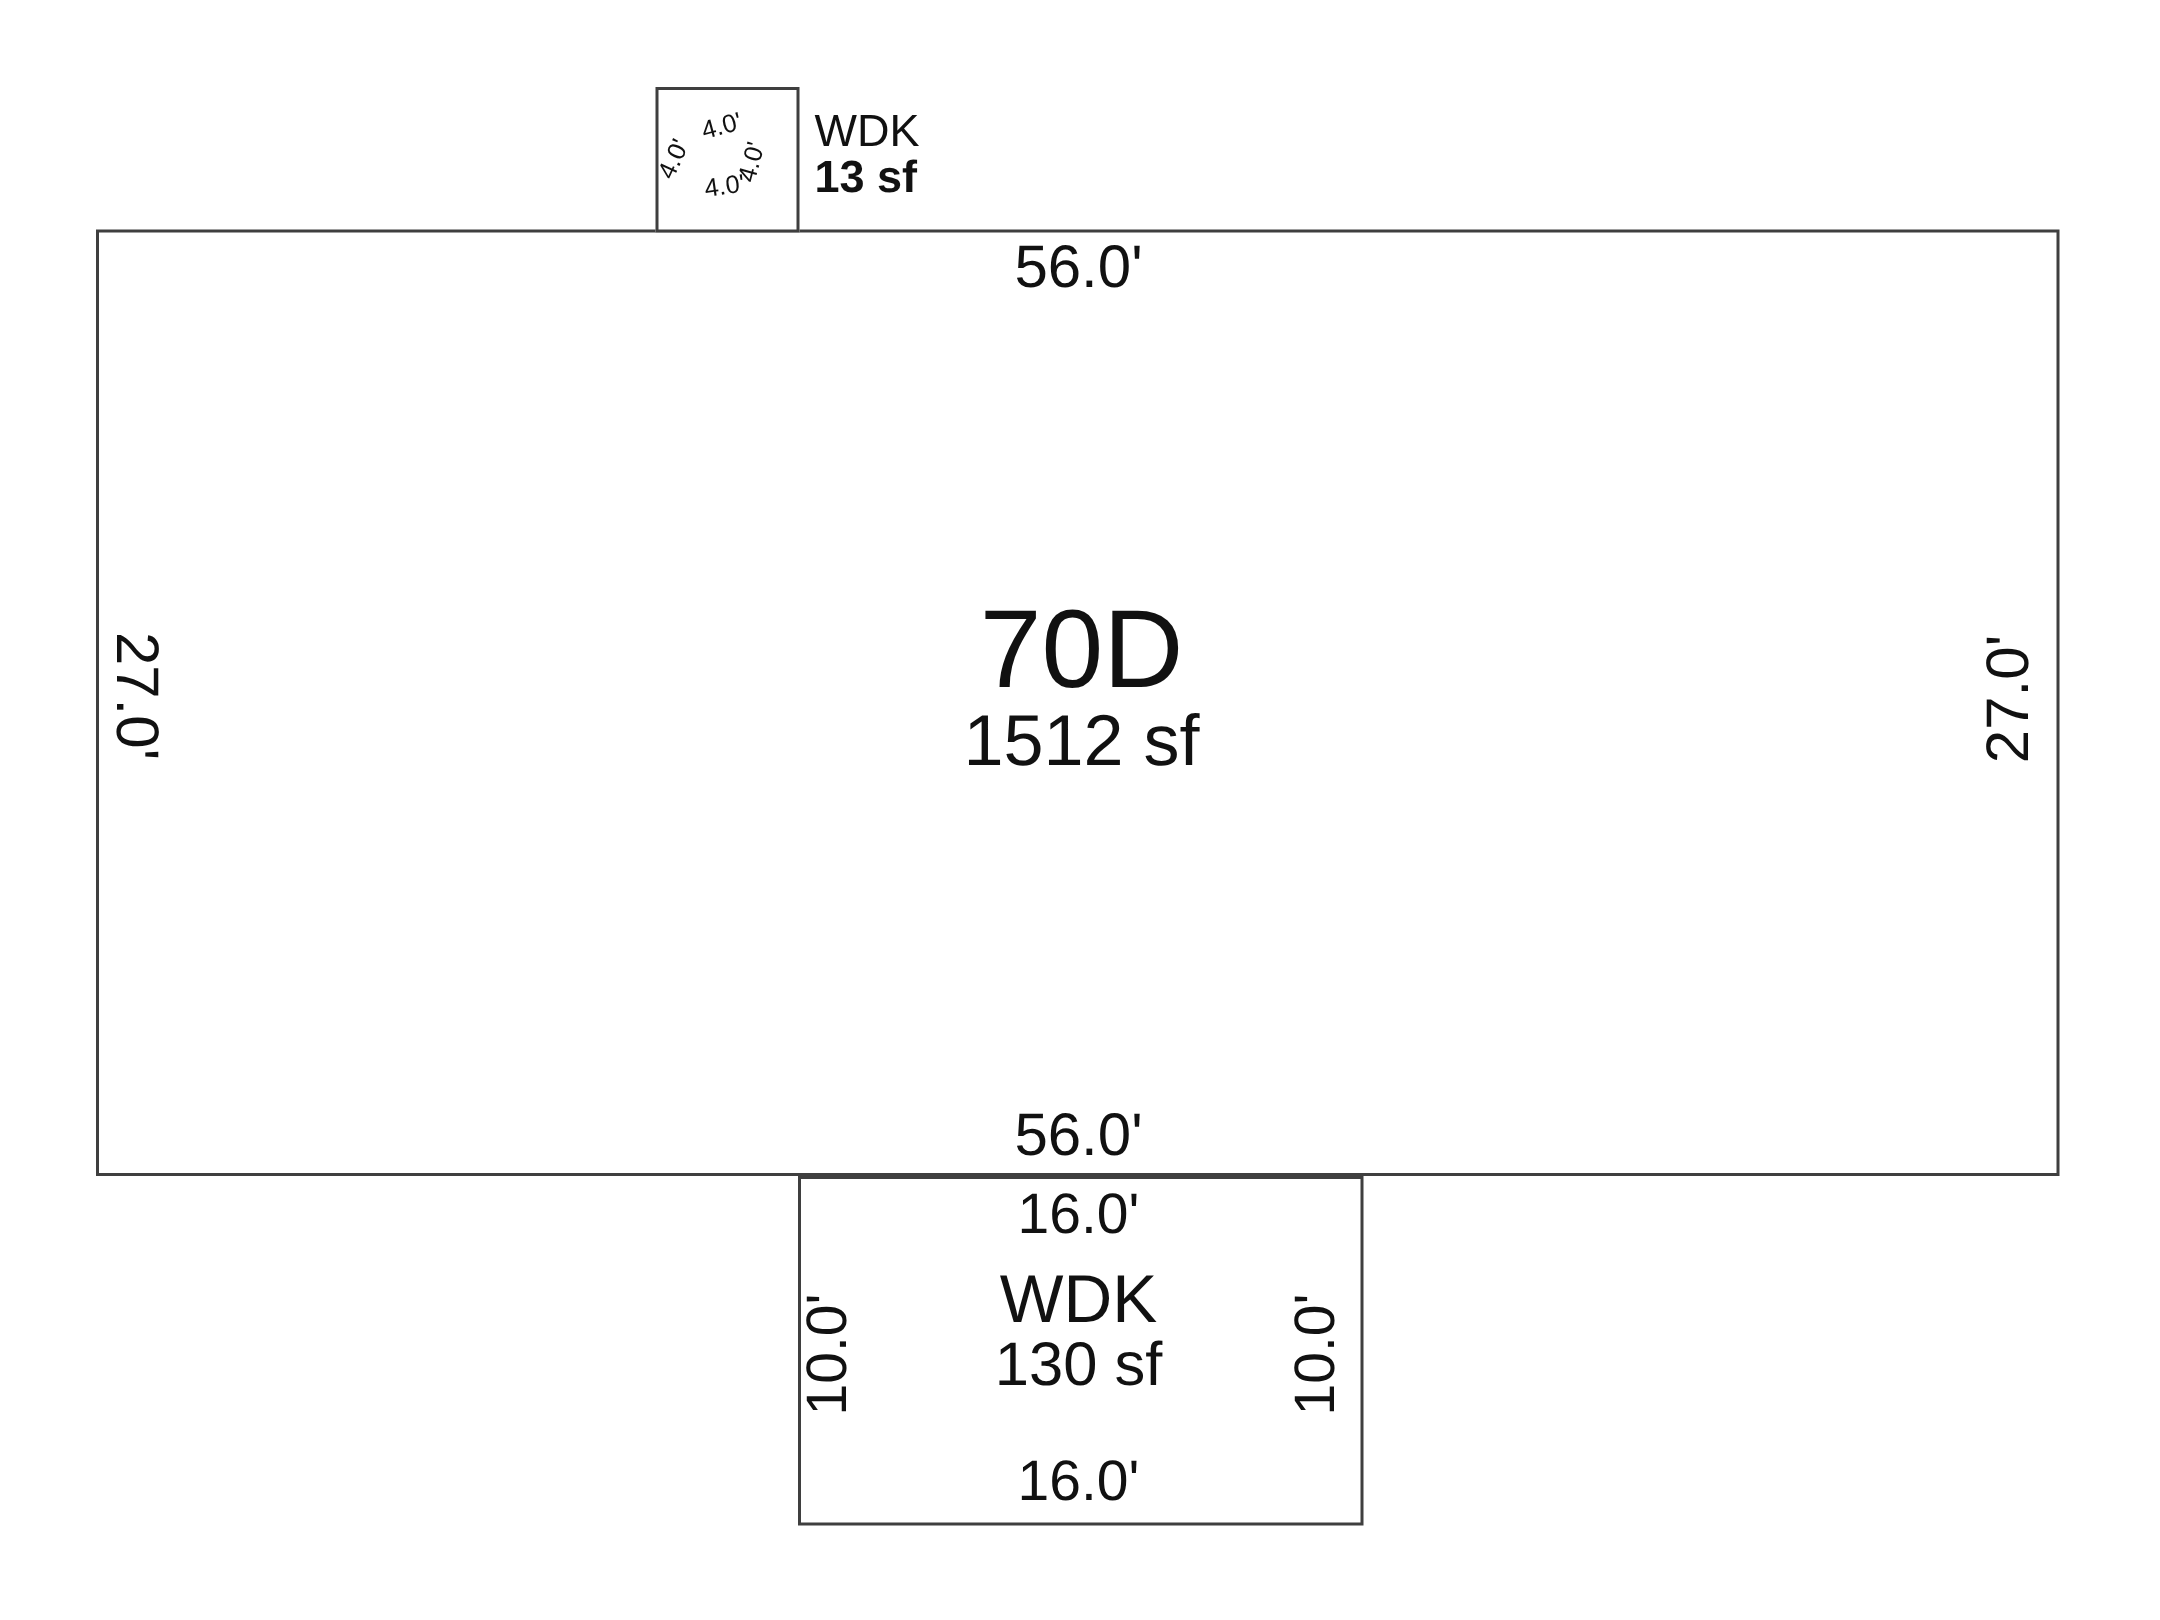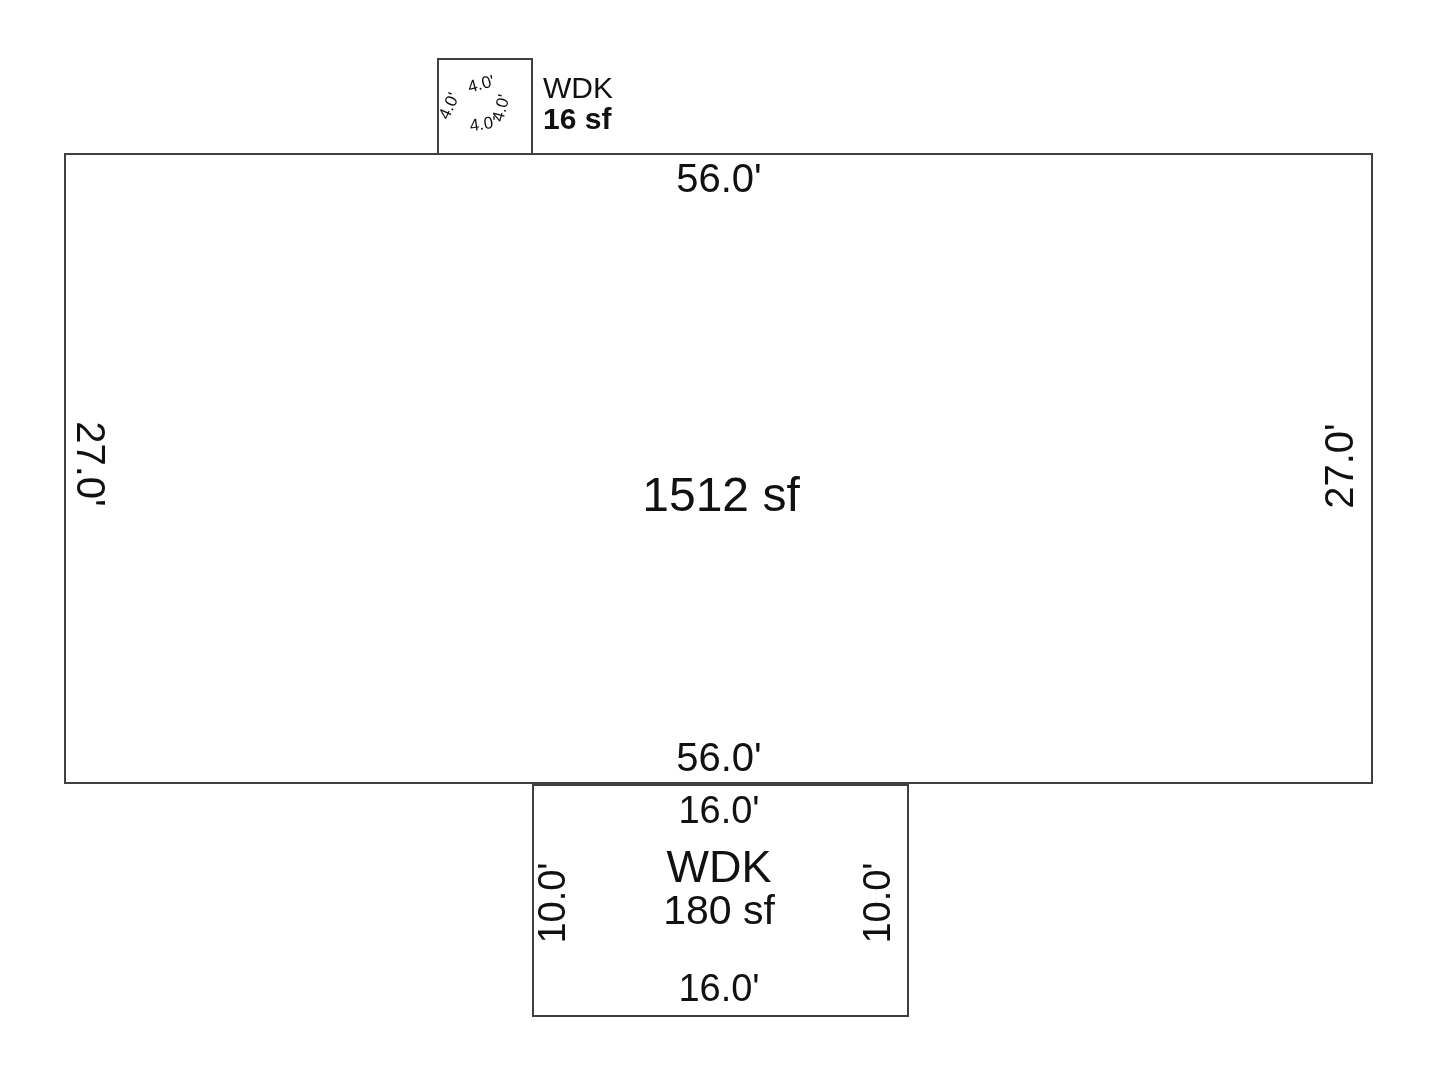--- a/index.html
+++ b/index.html
@@ -74,38 +74,39 @@
 <body>
 
 <div id="canvas">
 
   <div id="main-unit-outline" class="outline"></div>
 
   <div id="top-deck-outline" class="outline"></div>
 
   <div id="bottom-deck-outline" class="outline"></div>
 
+  <div class="lbl unit-name" style="left:721px; top:433px;">70D</div>
   <div class="lbl unit-area" style="left:721px; top:495px;">1512 sf</div>
 
   <div class="lbl dim" style="left:719px; top:178px;">56.0'</div>
   <div class="lbl dim" style="left:719px; top:757px;">56.0'</div>
   <div class="lbl dim rot-cw" style="left:91px; top:464px;">27.0'</div>
   <div class="lbl dim rot-ccw" style="left:1339px; top:466px;">27.0'</div>
 
   <div class="lbl dim-xs" style="left:481px; top:84px; transform:translate(-50%,-50%) rotate(-15deg);">4.0'</div>
   <div class="lbl dim-xs" style="left:449px; top:106px; transform:translate(-50%,-50%) rotate(-65deg);">4.0'</div>
   <div class="lbl dim-xs" style="left:483px; top:124px; transform:translate(-50%,-50%) rotate(-8deg);">4.0'</div>
   <div class="lbl dim-xs" style="left:501px; top:108px; transform:translate(-50%,-50%) rotate(-75deg);">4.0'</div>
 
   <div id="top-deck-caption">
     <div>WDK</div>
-    <div class="bold">16 sf</div>
+    <div class="bold">13 sf</div>
   </div>
 
   <div class="lbl deck-name" style="left:719px; top:866px;">WDK</div>
-  <div class="lbl deck-area" style="left:719px; top:910px;">180 sf</div>
+  <div class="lbl deck-area" style="left:719px; top:910px;">130 sf</div>
 
   <div class="lbl dim-md" style="left:719px; top:810px;">16.0'</div>
   <div class="lbl dim-md" style="left:719px; top:988px;">16.0'</div>
   <div class="lbl dim-md rot-ccw" style="left:552px; top:903px;">10.0'</div>
   <div class="lbl dim-md rot-ccw" style="left:877px; top:903px;">10.0'</div>
 
 </div>
 
 </body></html>

